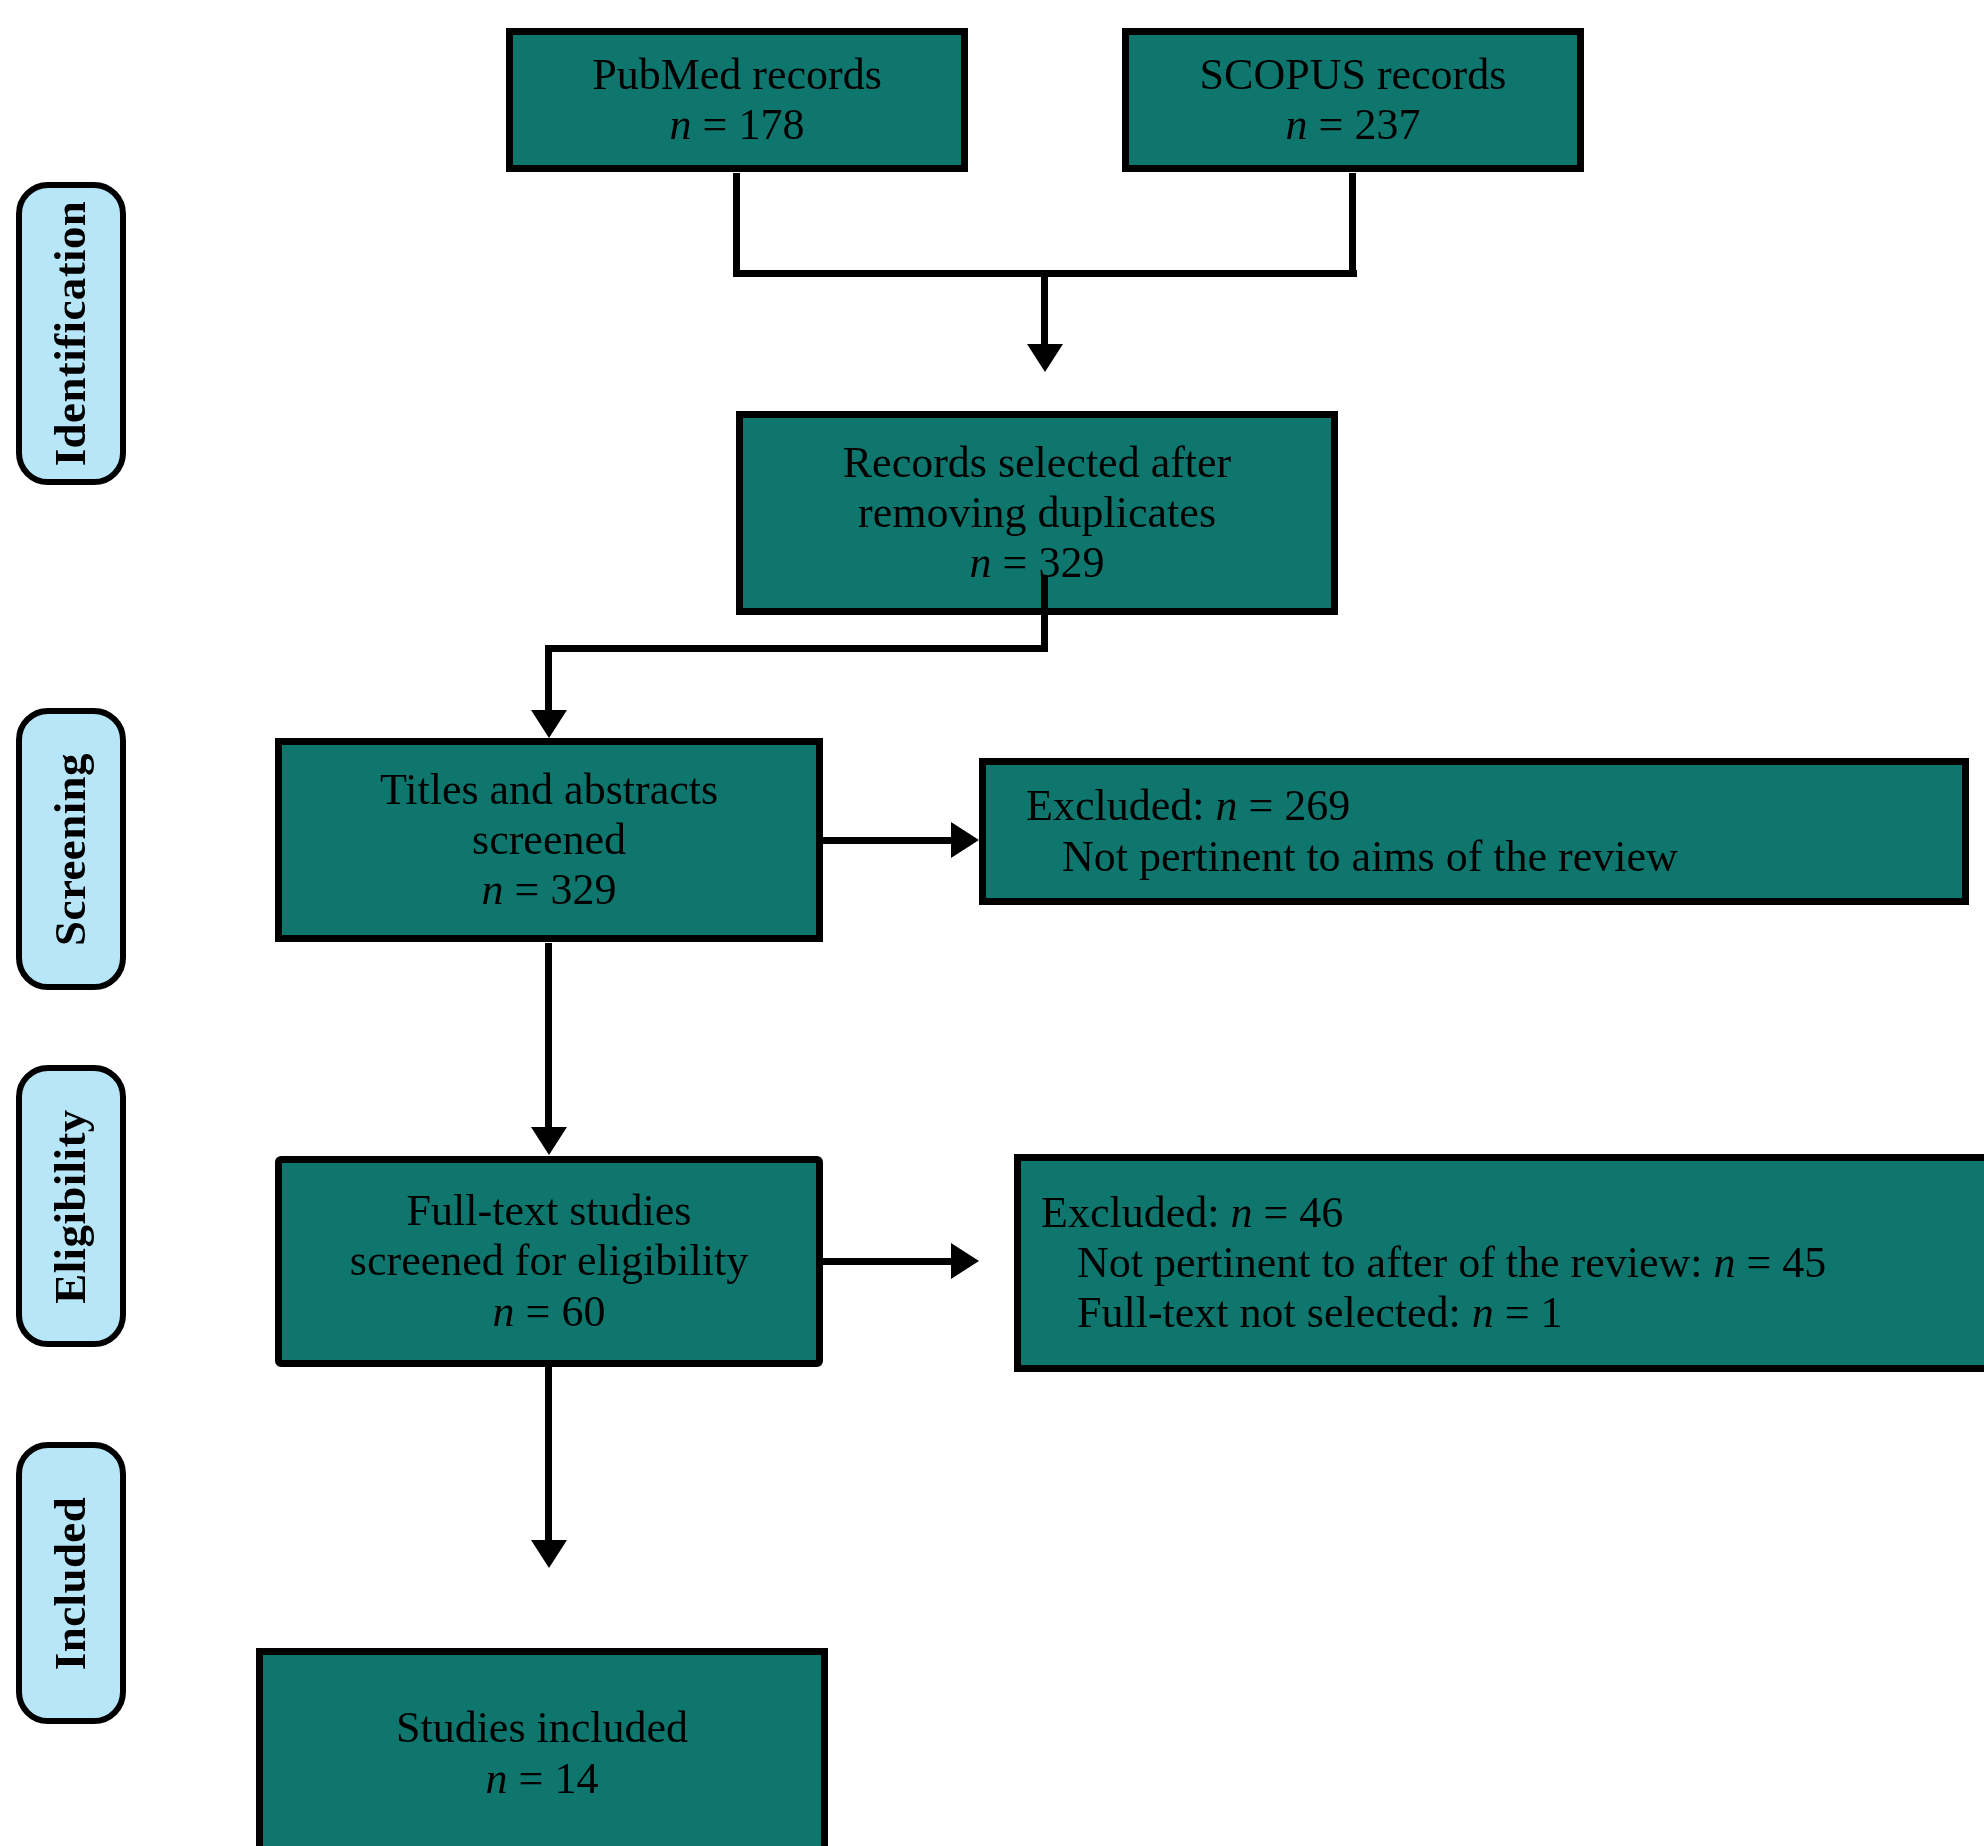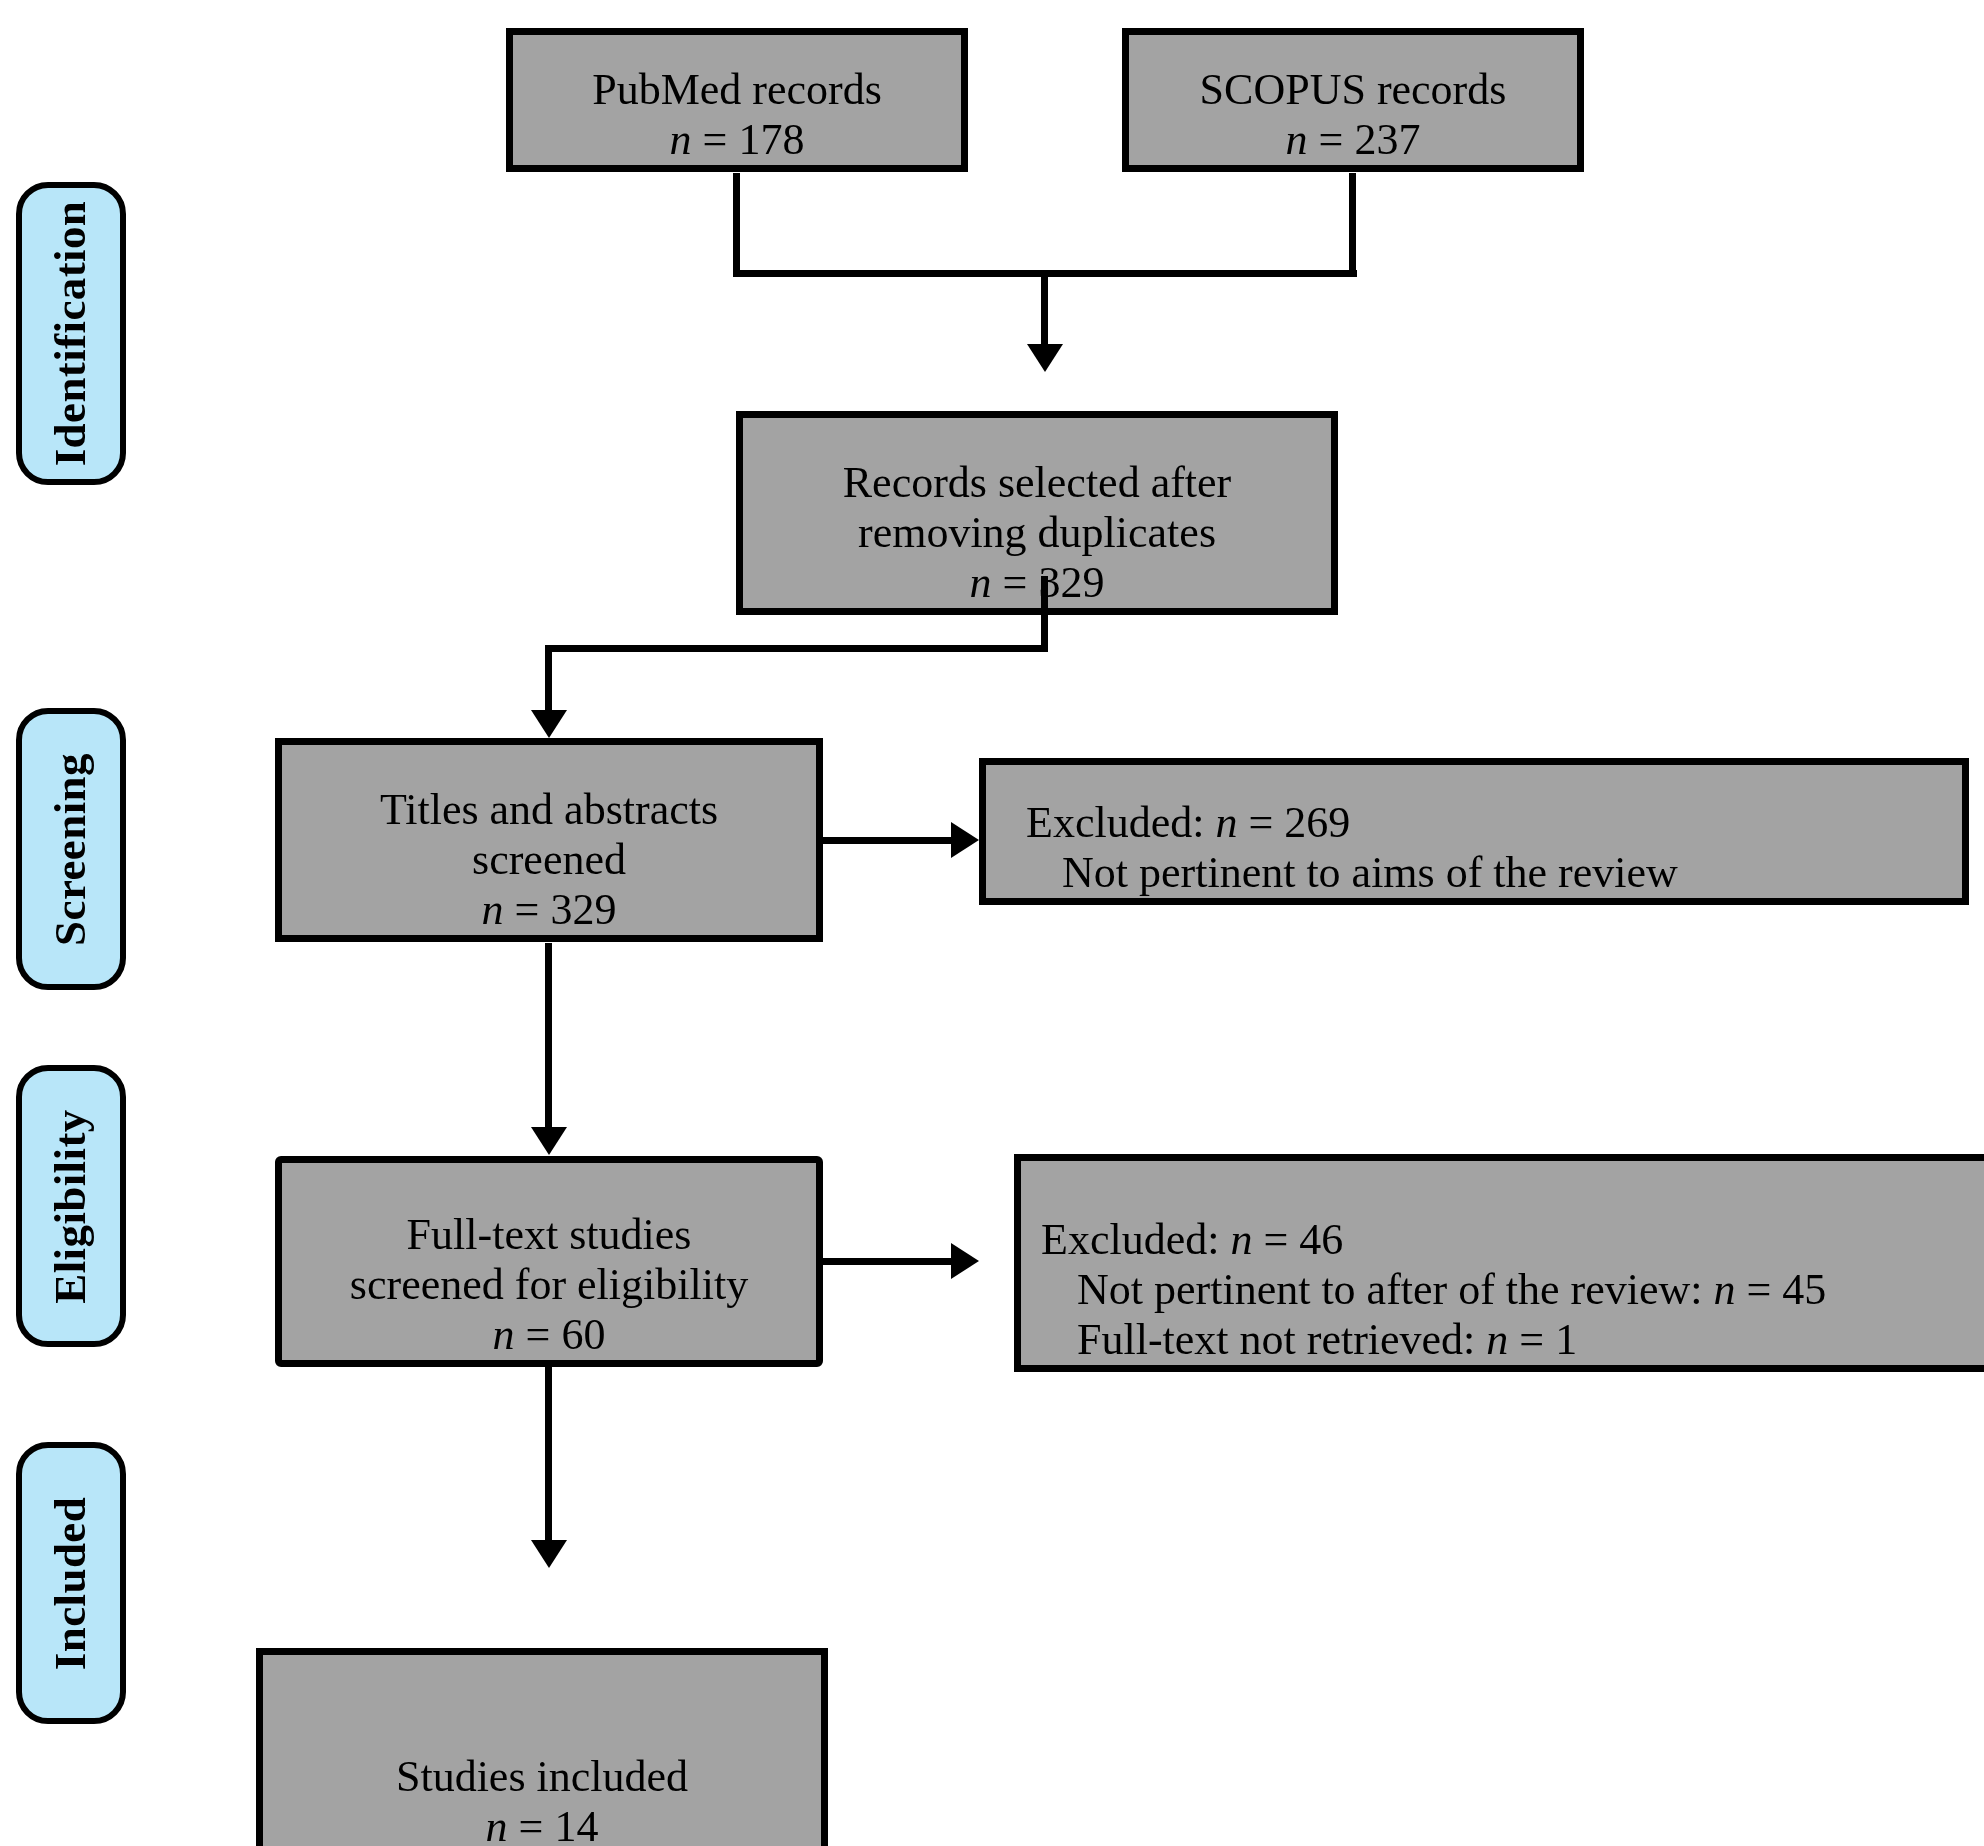--- a/index.html
+++ b/index.html
@@ -35,26 +35,26 @@
     line-height: 1;
     color: #000000;
     white-space: nowrap;
     transform: rotate(-90deg);
     letter-spacing: 0.4px;
   }
 
   
   .flow-box {
     position: absolute;
-    background: #a3a3a3;
+    background: #0f766e;
     border: 7px solid #000000;
     box-sizing: border-box;
     display: flex;
     flex-direction: column;
-    justify-content: flex-end;
+    justify-content: center;
     color: #000000;
   }
   .flow-box.centered { align-items: center; text-align: center; }
   .flow-box.lefty    { align-items: flex-start; text-align: left; }
 
   .box-line {
     font-size: 44px;
     line-height: 1.14;
     white-space: nowrap;
     font-family: "Liberation Serif", "DejaVu Serif", serif;
@@ -155,21 +155,21 @@
     <div class="box-line">screened for eligibility</div>
     <div class="box-line"><span class="ital">n</span><span> = 60</span></div>
   </div>
 
   <div class="seg" style="left:823px; top:1258px; width:130px; height:7px;"></div>
   <div class="arrow-right" style="left:951px; top:1243px;"></div>
 
   <div class="flow-box lefty" style="left:979px; top:1154px; width:990px; height:218px;margin-left:35px;">
     <div class="box-line"><span>Excluded: </span><span class="ital">n</span><span> = 46</span></div>
     <div class="box-line indent"><span>Not pertinent to after of the review: </span><span class="ital">n</span><span> = 45</span></div>
-    <div class="box-line indent"><span>Full-text not retrieved: </span><span class="ital">n</span><span> = 1</span></div>
+    <div class="box-line indent"><span>Full-text not selected: </span><span class="ital">n</span><span> = 1</span></div>
   </div>
 
   <div class="seg" style="left:545px; top:1367px; width:7px; height:190px;"></div>
   <div class="arrow-down" style="left:531px; top:1540px;"></div>
 
   <div class="flow-box centered" style="left:256px; top:1648px; width:572px; height:211px;">
     <div class="box-line">Studies included</div>
     <div class="box-line"><span class="ital">n</span><span> = 14</span></div>
   </div>
 

